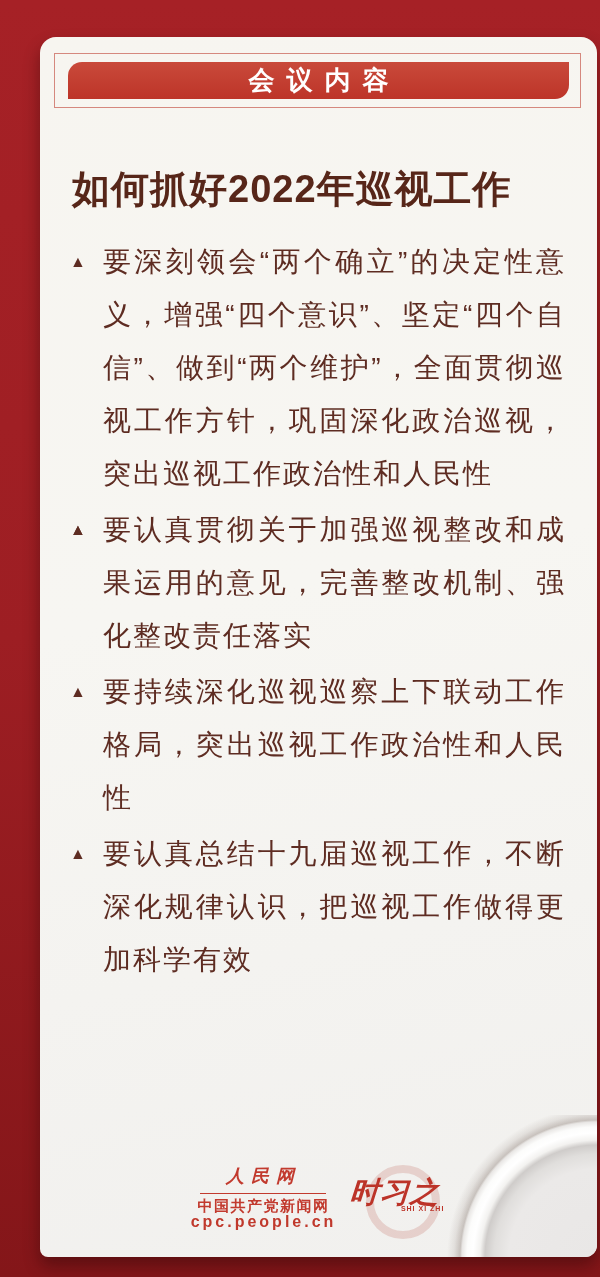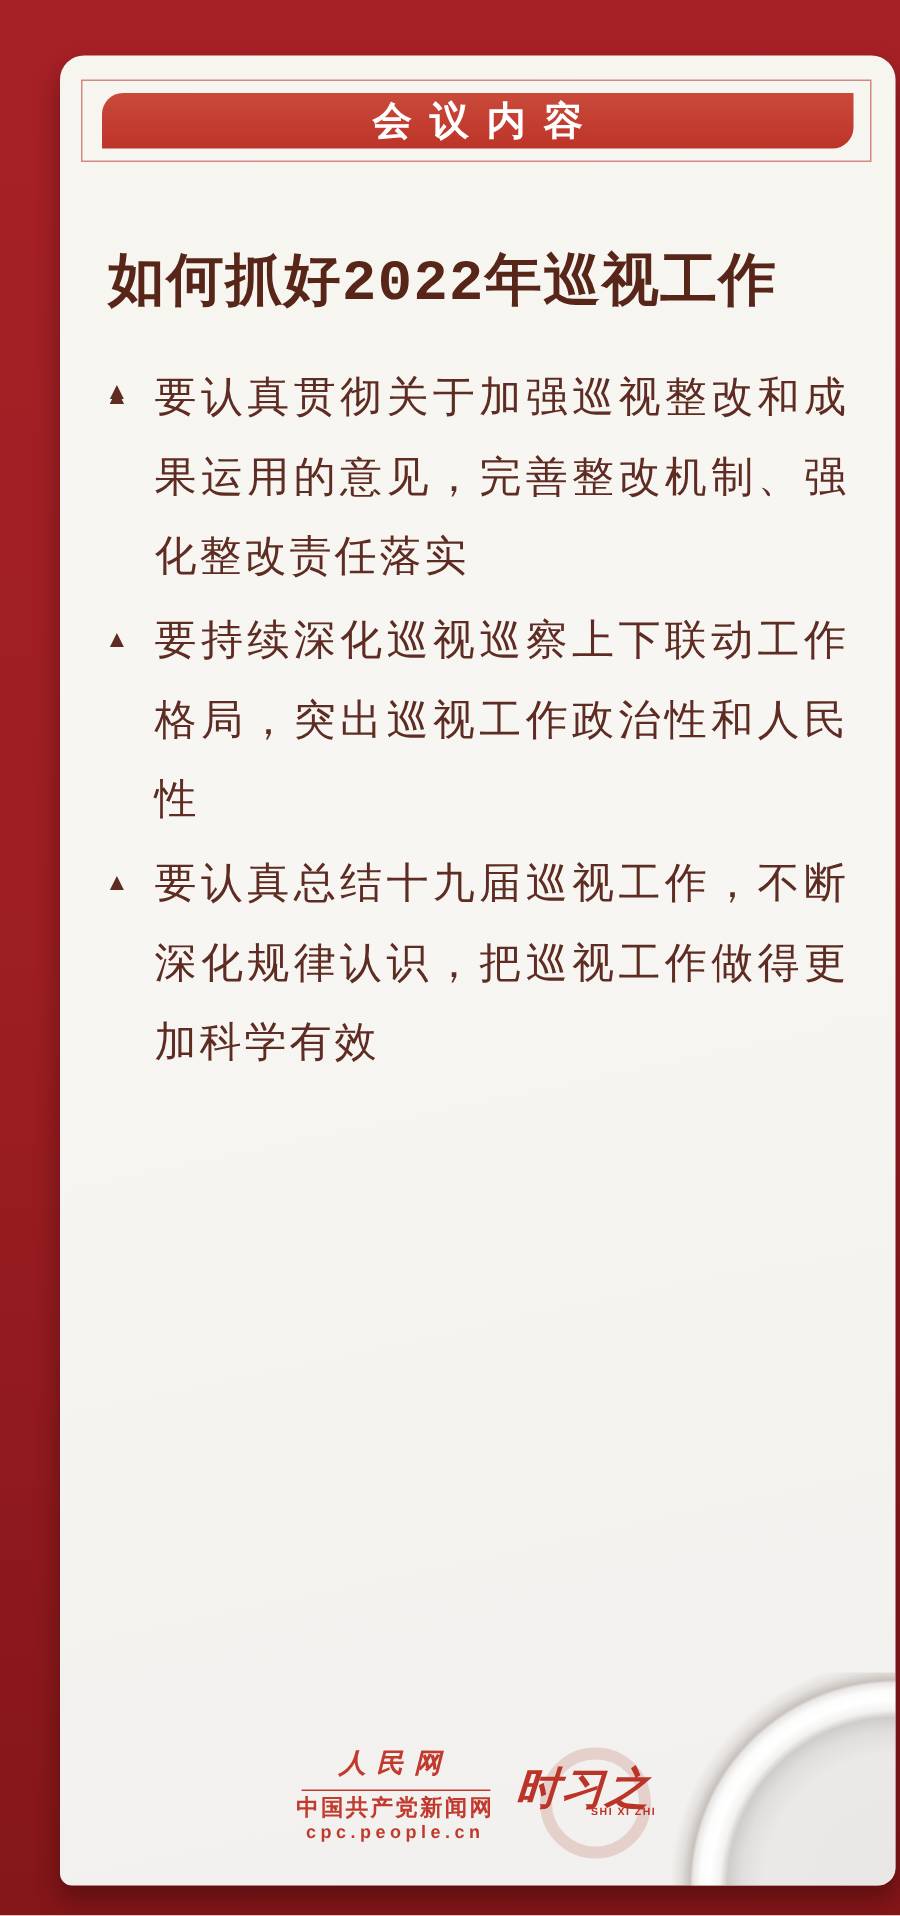--- a/index.html
+++ b/index.html
@@ -46,21 +46,21 @@
     letter-spacing: 12px;
     text-indent: 12px;
     line-height: 37px;
     white-space: nowrap;
   }
   
   .page-title {
     position: absolute;
     left: 32px; right: 30px; top: 100px;
     color: #572619;
-    font-family: Liberation Mono, monospace;
+    font-family: Liberation Sans, sans-serif;
     font-size: 38px;
     font-weight: 800;
     letter-spacing: 1px;
     line-height: 55px;
     white-space: nowrap;
   }
   
   .agenda-list {
     position: absolute;
     left: 30px; right: 31px; top: 198px;
@@ -122,21 +122,21 @@
     font-size: 15px;
     letter-spacing: 1.5px;
     line-height: 17px;
     white-space: nowrap;
     text-align: center;
   }
   .cpc-site-url {
     display: block;
     color: #c0392c;
     font-weight: 700;
-    font-size: 12px;
+    font-size: 16px;
     letter-spacing: 3px;
     line-height: 15px;
     white-space: nowrap;
   }
   .shixizhi-logo {
     position: relative;
     width: 96px; height: 72px;
   }
   .brush-ring {
     position: absolute;
@@ -194,20 +194,21 @@
     <div class="banner-outline"></div>
     <div class="banner">
       <span class="banner-label">会议内容</span>
     </div>
 
     <h1 class="page-title">如何抓好2022年巡视工作</h1>
 
     <ul class="agenda-list">
       <li class="agenda-item">
         <span class="bullet-triangle">▲</span>
+        <span>要深刻领会“两个确立”的决定性意义，增强“四个意识”、坚定“四个自信”、做到“两个维护”，全面贯彻巡视工作方针，巩固深化政治巡视，突出巡视工作政治性和人民性</span>
       </li>
       <li class="agenda-item">
         <span class="bullet-triangle">▲</span>
       </li>
       <li class="agenda-item">
         <span class="bullet-triangle">▲</span>
         <span>要认真贯彻关于加强巡视整改和成果运用的意见，完善整改机制、强化整改责任落实</span>
       </li>
       <li class="agenda-item">
         <span class="bullet-triangle">▲</span>

